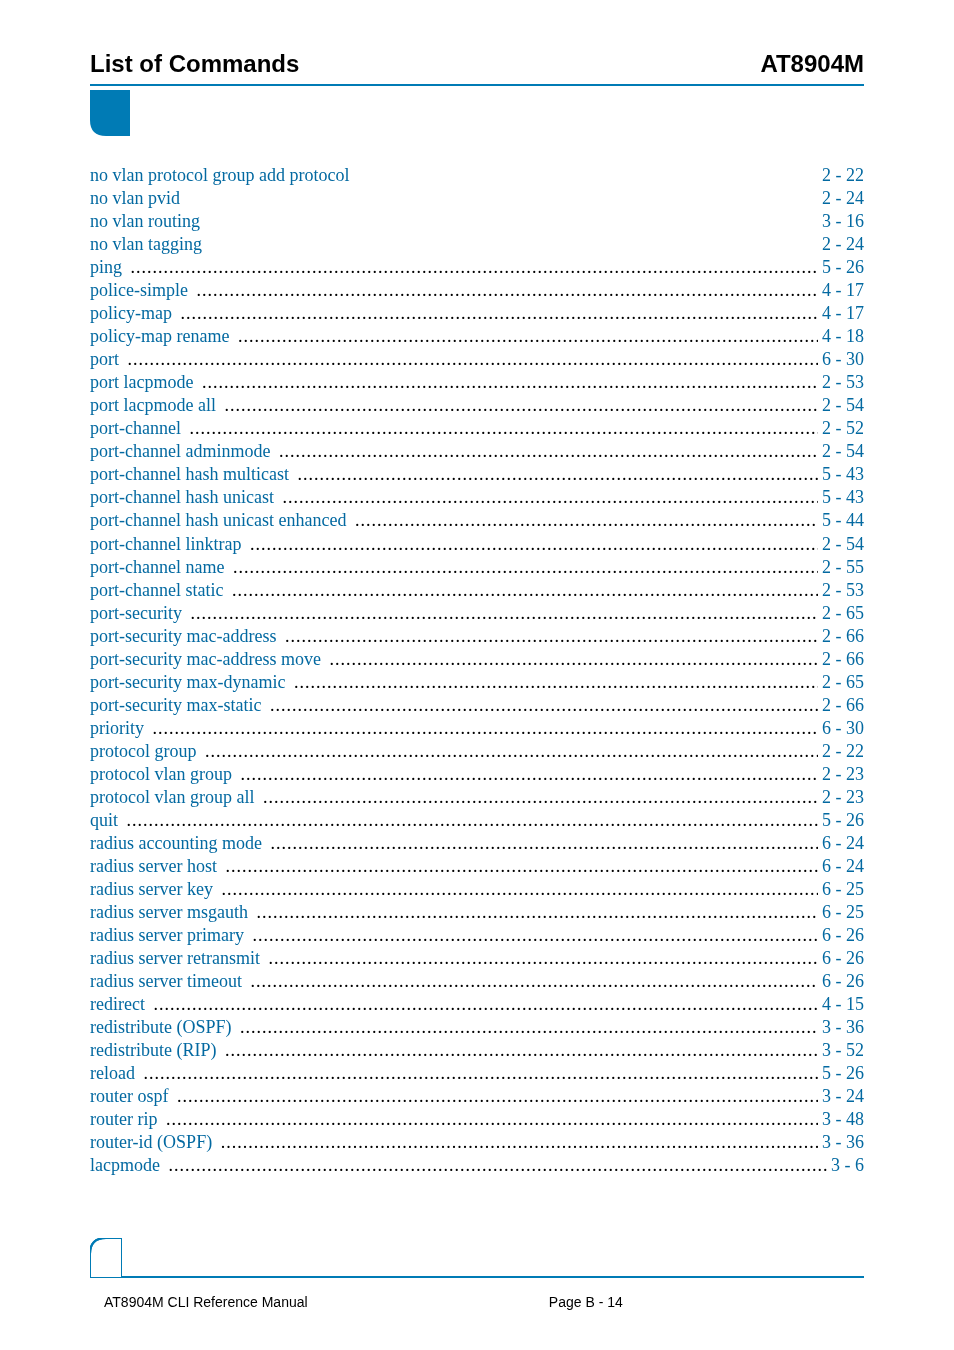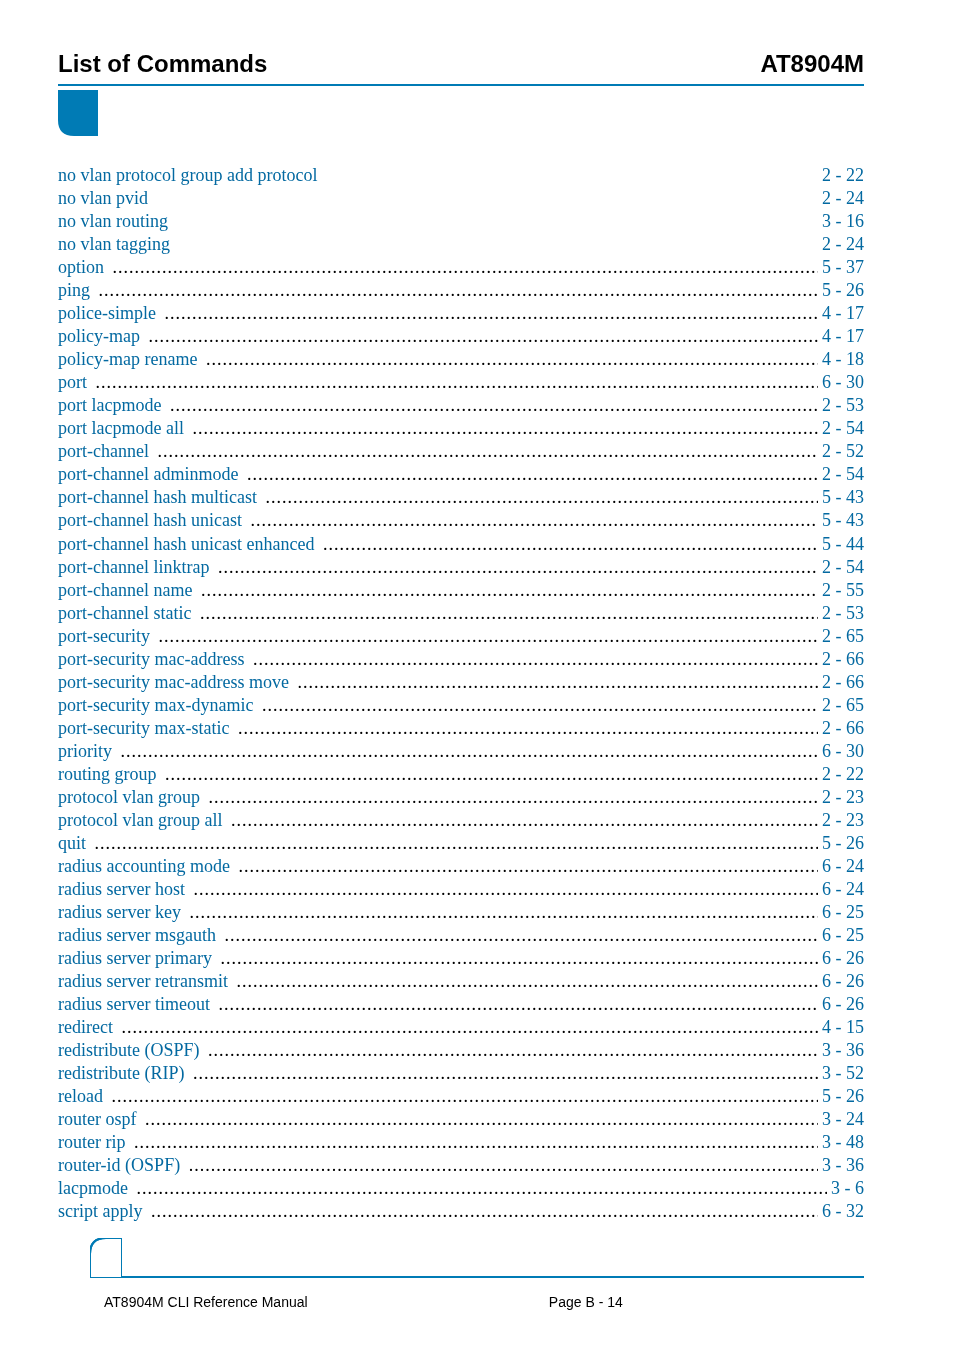--- a/index.html
+++ b/index.html
@@ -5,21 +5,21 @@
   html, body { margin: 0; padding: 0; }
   body {
     width: 954px;
     height: 1350px;
     font-family: Arial, Helvetica, sans-serif;
     background: #fff;
     position: relative;
     box-sizing: border-box;
   }
   .page {
-    padding: 50px 90px 0 58px;
+    padding: 50px 90px 0 90px;
     box-sizing: border-box;
   }
   .head-row {
     display: flex;
     justify-content: space-between;
     align-items: flex-start;
     margin-bottom: 6px;
   }
   .head-left {
     font-weight: bold;
@@ -125,27 +125,20 @@
         <span class="row-label">no vlan routing</span>
         <span style="flex: 1 1 auto;"></span>
         <span class="row-page">3 - 16</span>
       </div>
       <div class="toc-row">
         <span class="row-label">no vlan tagging</span>
         <span style="flex: 1 1 auto;"></span>
         <span class="row-page">2 - 24</span>
       </div>
       <div class="toc-row">
-        <span class="row-label">option</span>
-        <span>&nbsp;</span>
-        <span class="leader"></span>
-        <span>&nbsp;</span>
-        <span class="row-page">5 - 37</span>
-      </div>
-      <div class="toc-row">
         <span class="row-label">ping</span>
         <span>&nbsp;</span>
         <span class="leader"></span>
         <span>&nbsp;</span>
         <span class="row-page">5 - 26</span>
       </div>
       <div class="toc-row">
         <span class="row-label">police-simple</span>
         <span>&nbsp;</span>
         <span class="leader"></span>
@@ -279,21 +272,21 @@
         <span class="row-page">2 - 66</span>
       </div>
       <div class="toc-row">
         <span class="row-label">priority</span>
         <span>&nbsp;</span>
         <span class="leader"></span>
         <span>&nbsp;</span>
         <span class="row-page">6 - 30</span>
       </div>
       <div class="toc-row">
-        <span class="row-label">routing group</span>
+        <span class="row-label">protocol group</span>
         <span>&nbsp;</span>
         <span class="leader"></span>
         <span>&nbsp;</span>
         <span class="row-page">2 - 22</span>
       </div>
       <div class="toc-row">
         <span class="row-label">protocol vlan group</span>
         <span>&nbsp;</span>
         <span class="leader"></span>
         <span>&nbsp;</span>
@@ -410,27 +403,20 @@
         <span class="leader"></span>
         <span>&nbsp;</span>
         <span class="row-page">3 - 36</span>
       </div>
       <div class="toc-row">
         <span class="row-label">lacpmode</span>
         <span>&nbsp;</span>
         <span class="leader"></span>
         <span>&nbsp;</span>
         <span class="row-page">3 - 6</span>
-      </div>
-      <div class="toc-row">
-        <span class="row-label">script apply</span>
-        <span>&nbsp;</span>
-        <span class="leader"></span>
-        <span>&nbsp;</span>
-        <span class="row-page">6 - 32</span>
       </div>
     </div>
 </div>
 
 <div class="footer-bar">
   <svg width="32" height="40" viewBox="0 0 32 40">
     <path d="M0 40 H32 V0 H16 Q0 0 0 16 Z" fill="#ffffff"></path>
     <path d="M0 40 H32 V0 H16 Q0 0 0 16 Z" fill="none" stroke="#007bb5" stroke-width="2"></path>
     <path d="M0 40 H32" stroke="#007bb5" stroke-width="2"></path>
     <path d="M0 40 V16 Q0 0 16 0 H16" fill="none" stroke="#007bb5" stroke-width="2"></path>

